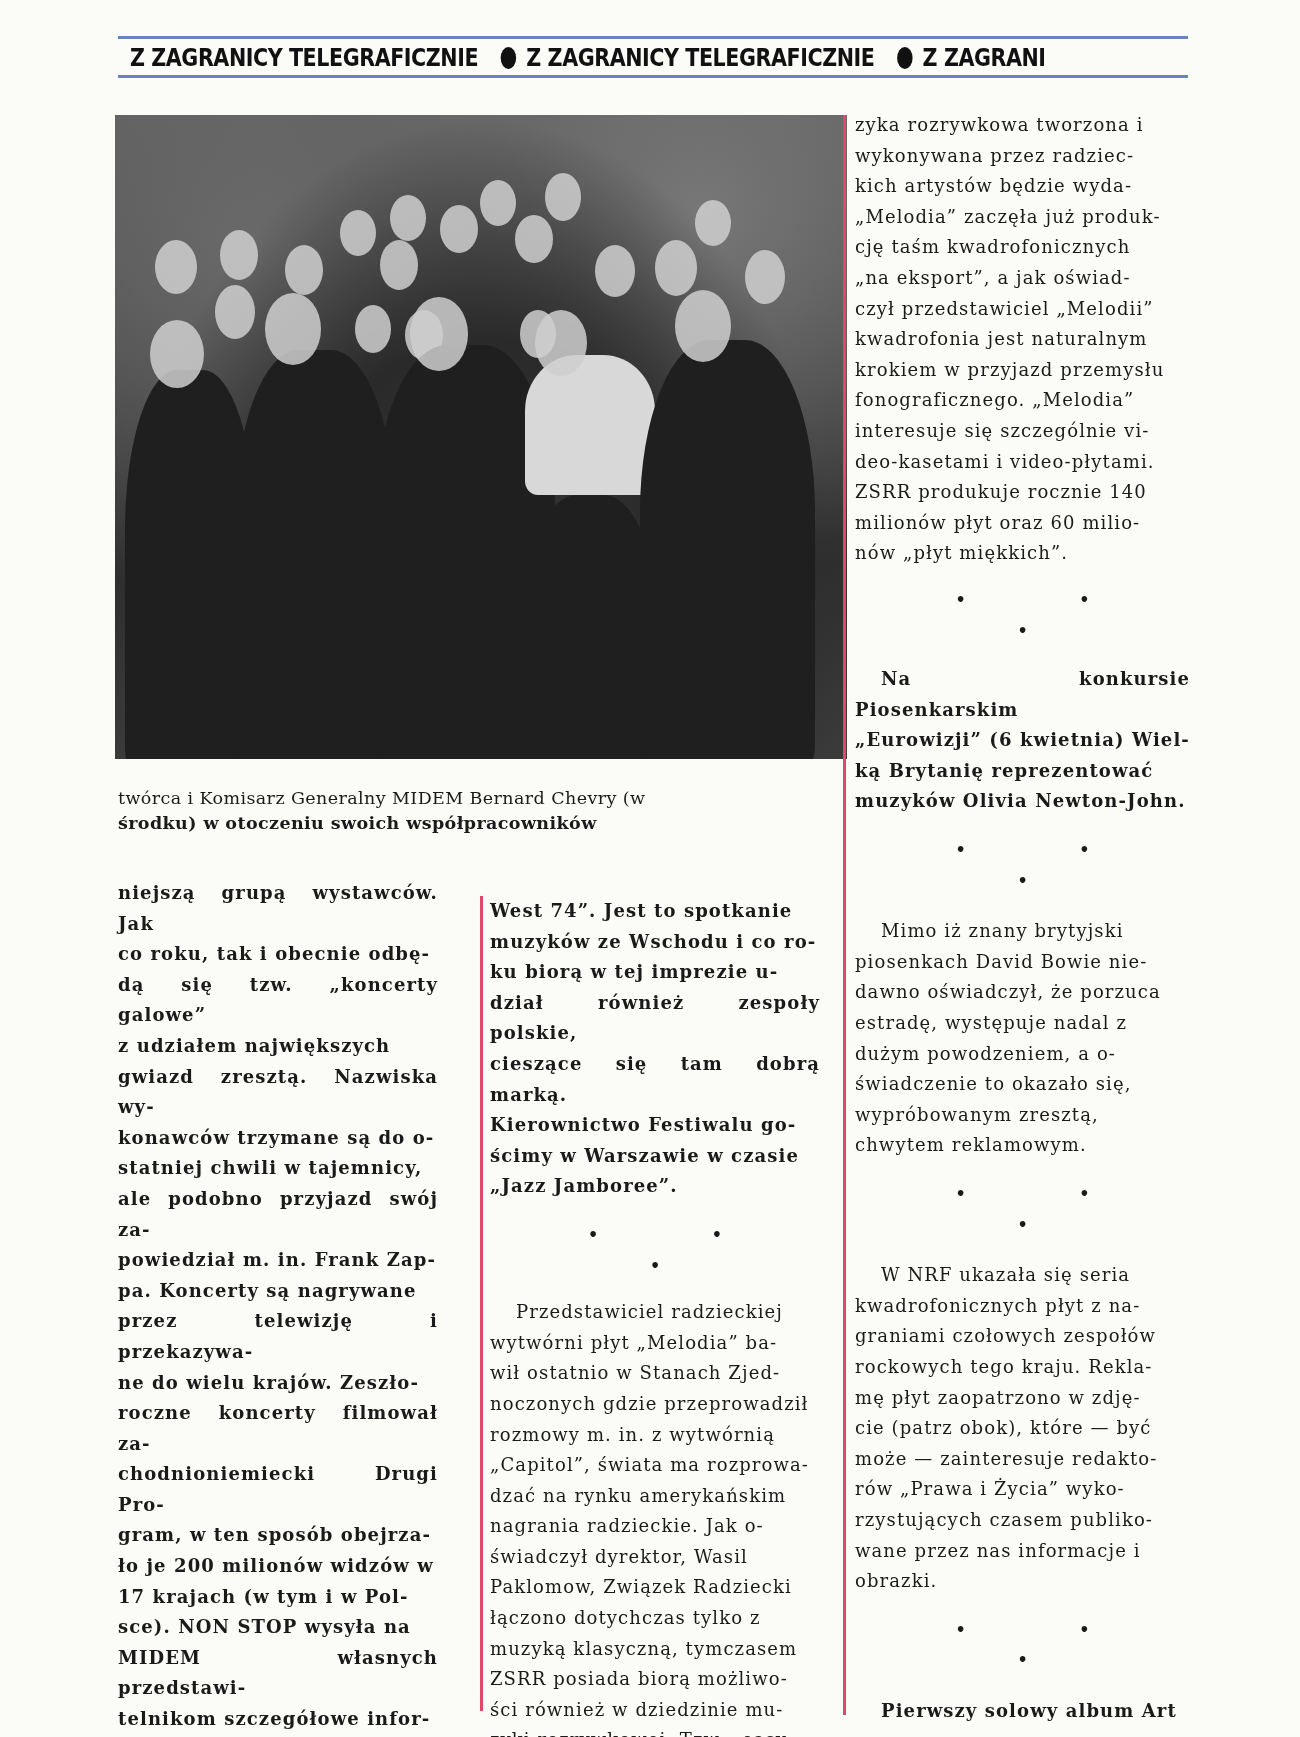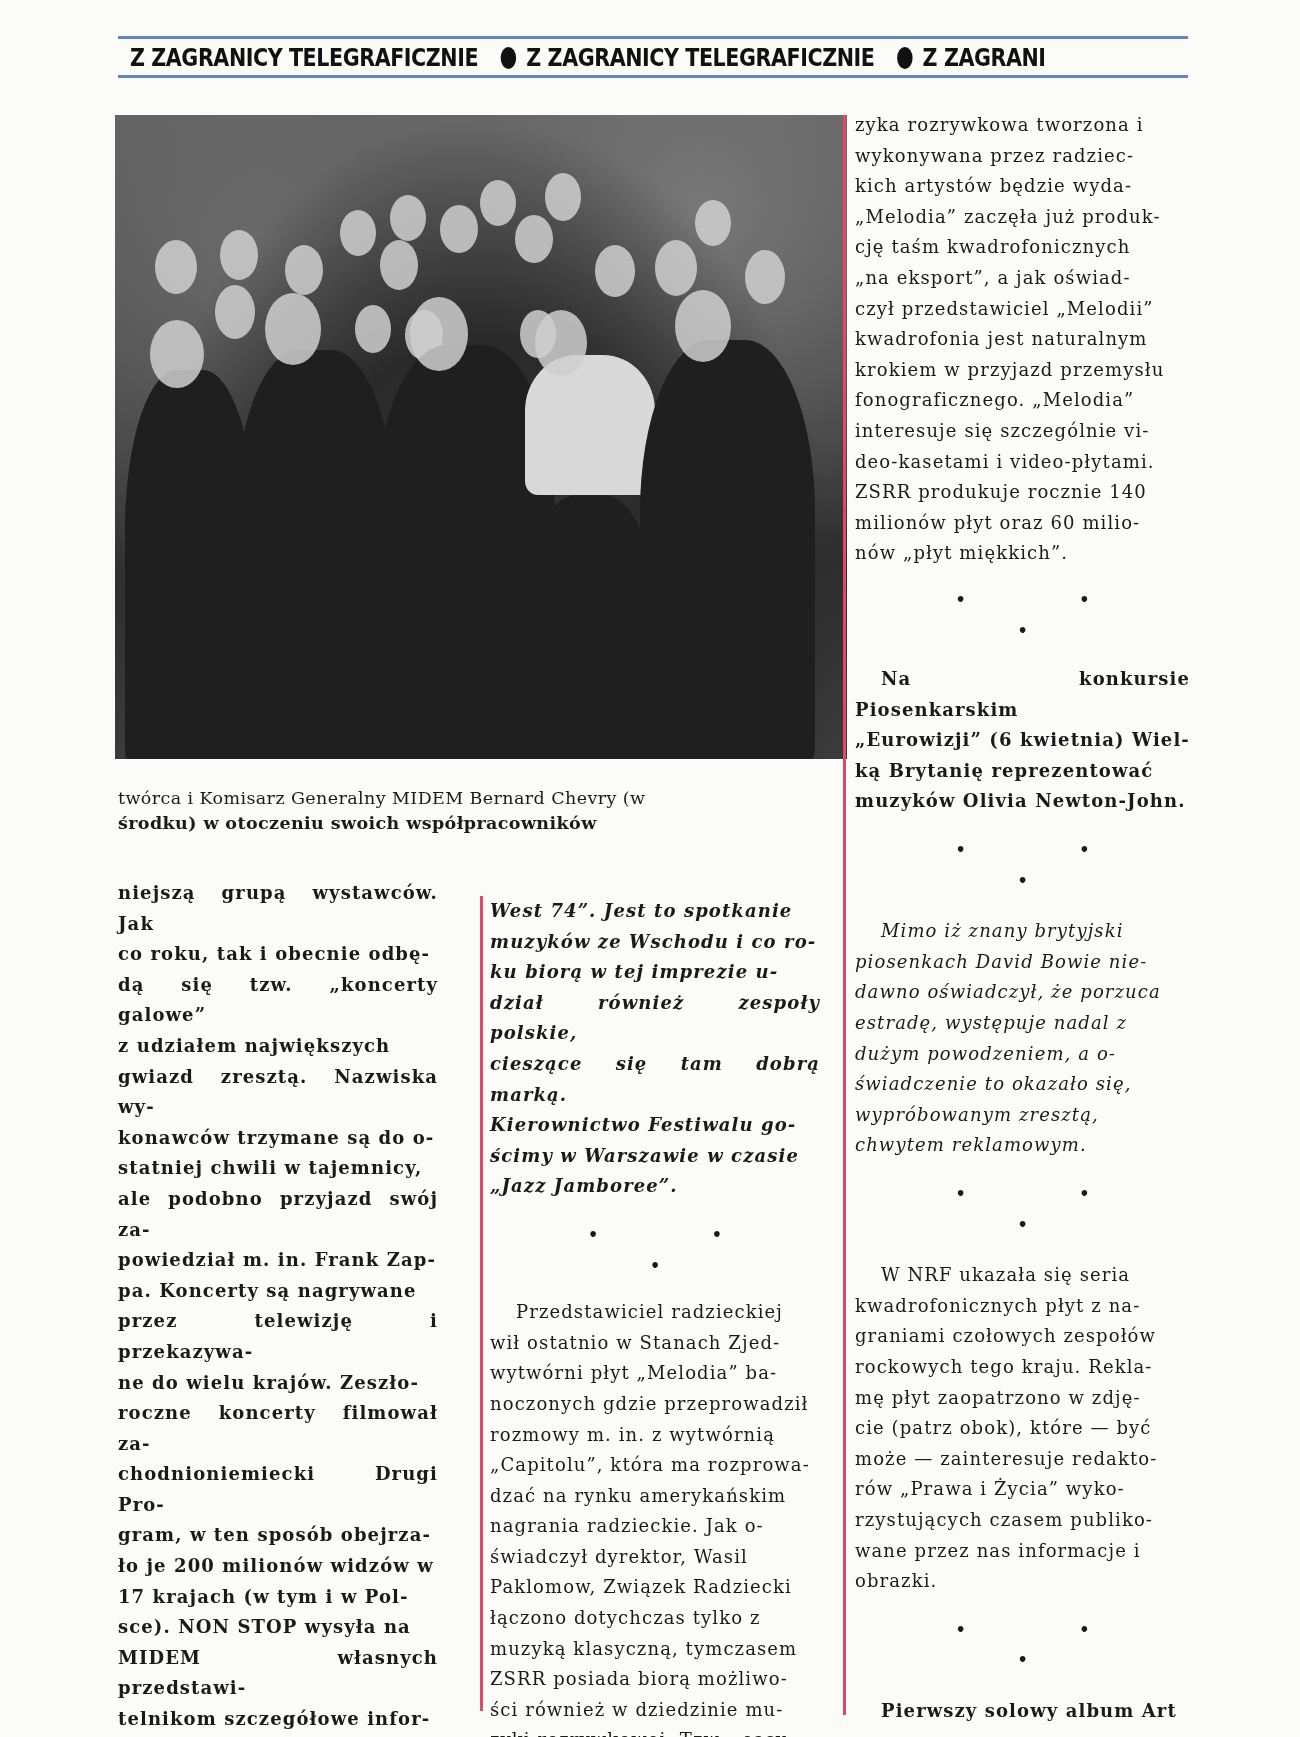--- a/index.html
+++ b/index.html
@@ -43,21 +43,21 @@
     position: absolute; left: 118px; top: 786px; width: 700px;
     font-size: 17.5px; line-height: 25px; letter-spacing: 0.4px;
   }
   .caption .l2 { font-weight: bold; }
 
   .vrule { position: absolute; width: 3px; background: #e0486a; }
 
   .col { position: absolute; font-size: 18px; line-height: 30.6px; letter-spacing: 1.1px; }
   .col p { margin: 0; text-align: justify; text-align-last: left; }
   .col .b { font-weight: bold; }
-  .col .i { font-style: italic; }
+  .col .i { }
   .col .ind { text-indent: 26px; }
   .stars {
     text-align: center; font-size: 16px; letter-spacing: 54px; padding-left: 54px; font-weight: bold;
   }
 </style>
 </head>
 <body>
 
 <div class="header-band">
   <div class="header-rule top"></div>
@@ -141,25 +141,25 @@
     <p>ku biorą w tej imprezie u-</p>
     <p>dział również zespoły polskie,</p>
     <p>cieszące się tam dobrą marką.</p>
     <p>Kierownictwo Festiwalu go-</p>
     <p>ścimy w Warszawie w czasie</p>
     <p>„Jazz Jamboree”.</p>
   </div>
   <div class="stars" style="margin:18px 0 16px">• • •</div>
   <div>
     <p class="ind">Przedstawiciel radzieckiej</p>
+    <p>wytwórni płyt „Melodia” ba-</p>
     <p>wił ostatnio w Stanach Zjed-</p>
-    <p>wytwórni płyt „Melodia” ba-</p>
     <p>noczonych gdzie przeprowadził</p>
     <p>rozmowy m. in. z wytwórnią</p>
-    <p>„Capitolu”, która ma rozprowa-</p>
+    <p>„Capitol”, świata ma rozprowa-</p>
     <p>dzać na rynku amerykańskim</p>
     <p>nagrania radzieckie. Jak o-</p>
     <p>świadczył dyrektor, Wasil</p>
     <p>Paklomow, Związek Radziecki</p>
     <p>łączono dotychczas tylko z</p>
     <p>muzyką klasyczną, tymczasem</p>
     <p>ZSRR posiada biorą możliwo-</p>
     <p>ści również w dziedzinie mu-</p>
     <p>zyki rozrywkowej. Tzw. „easy</p>
 

